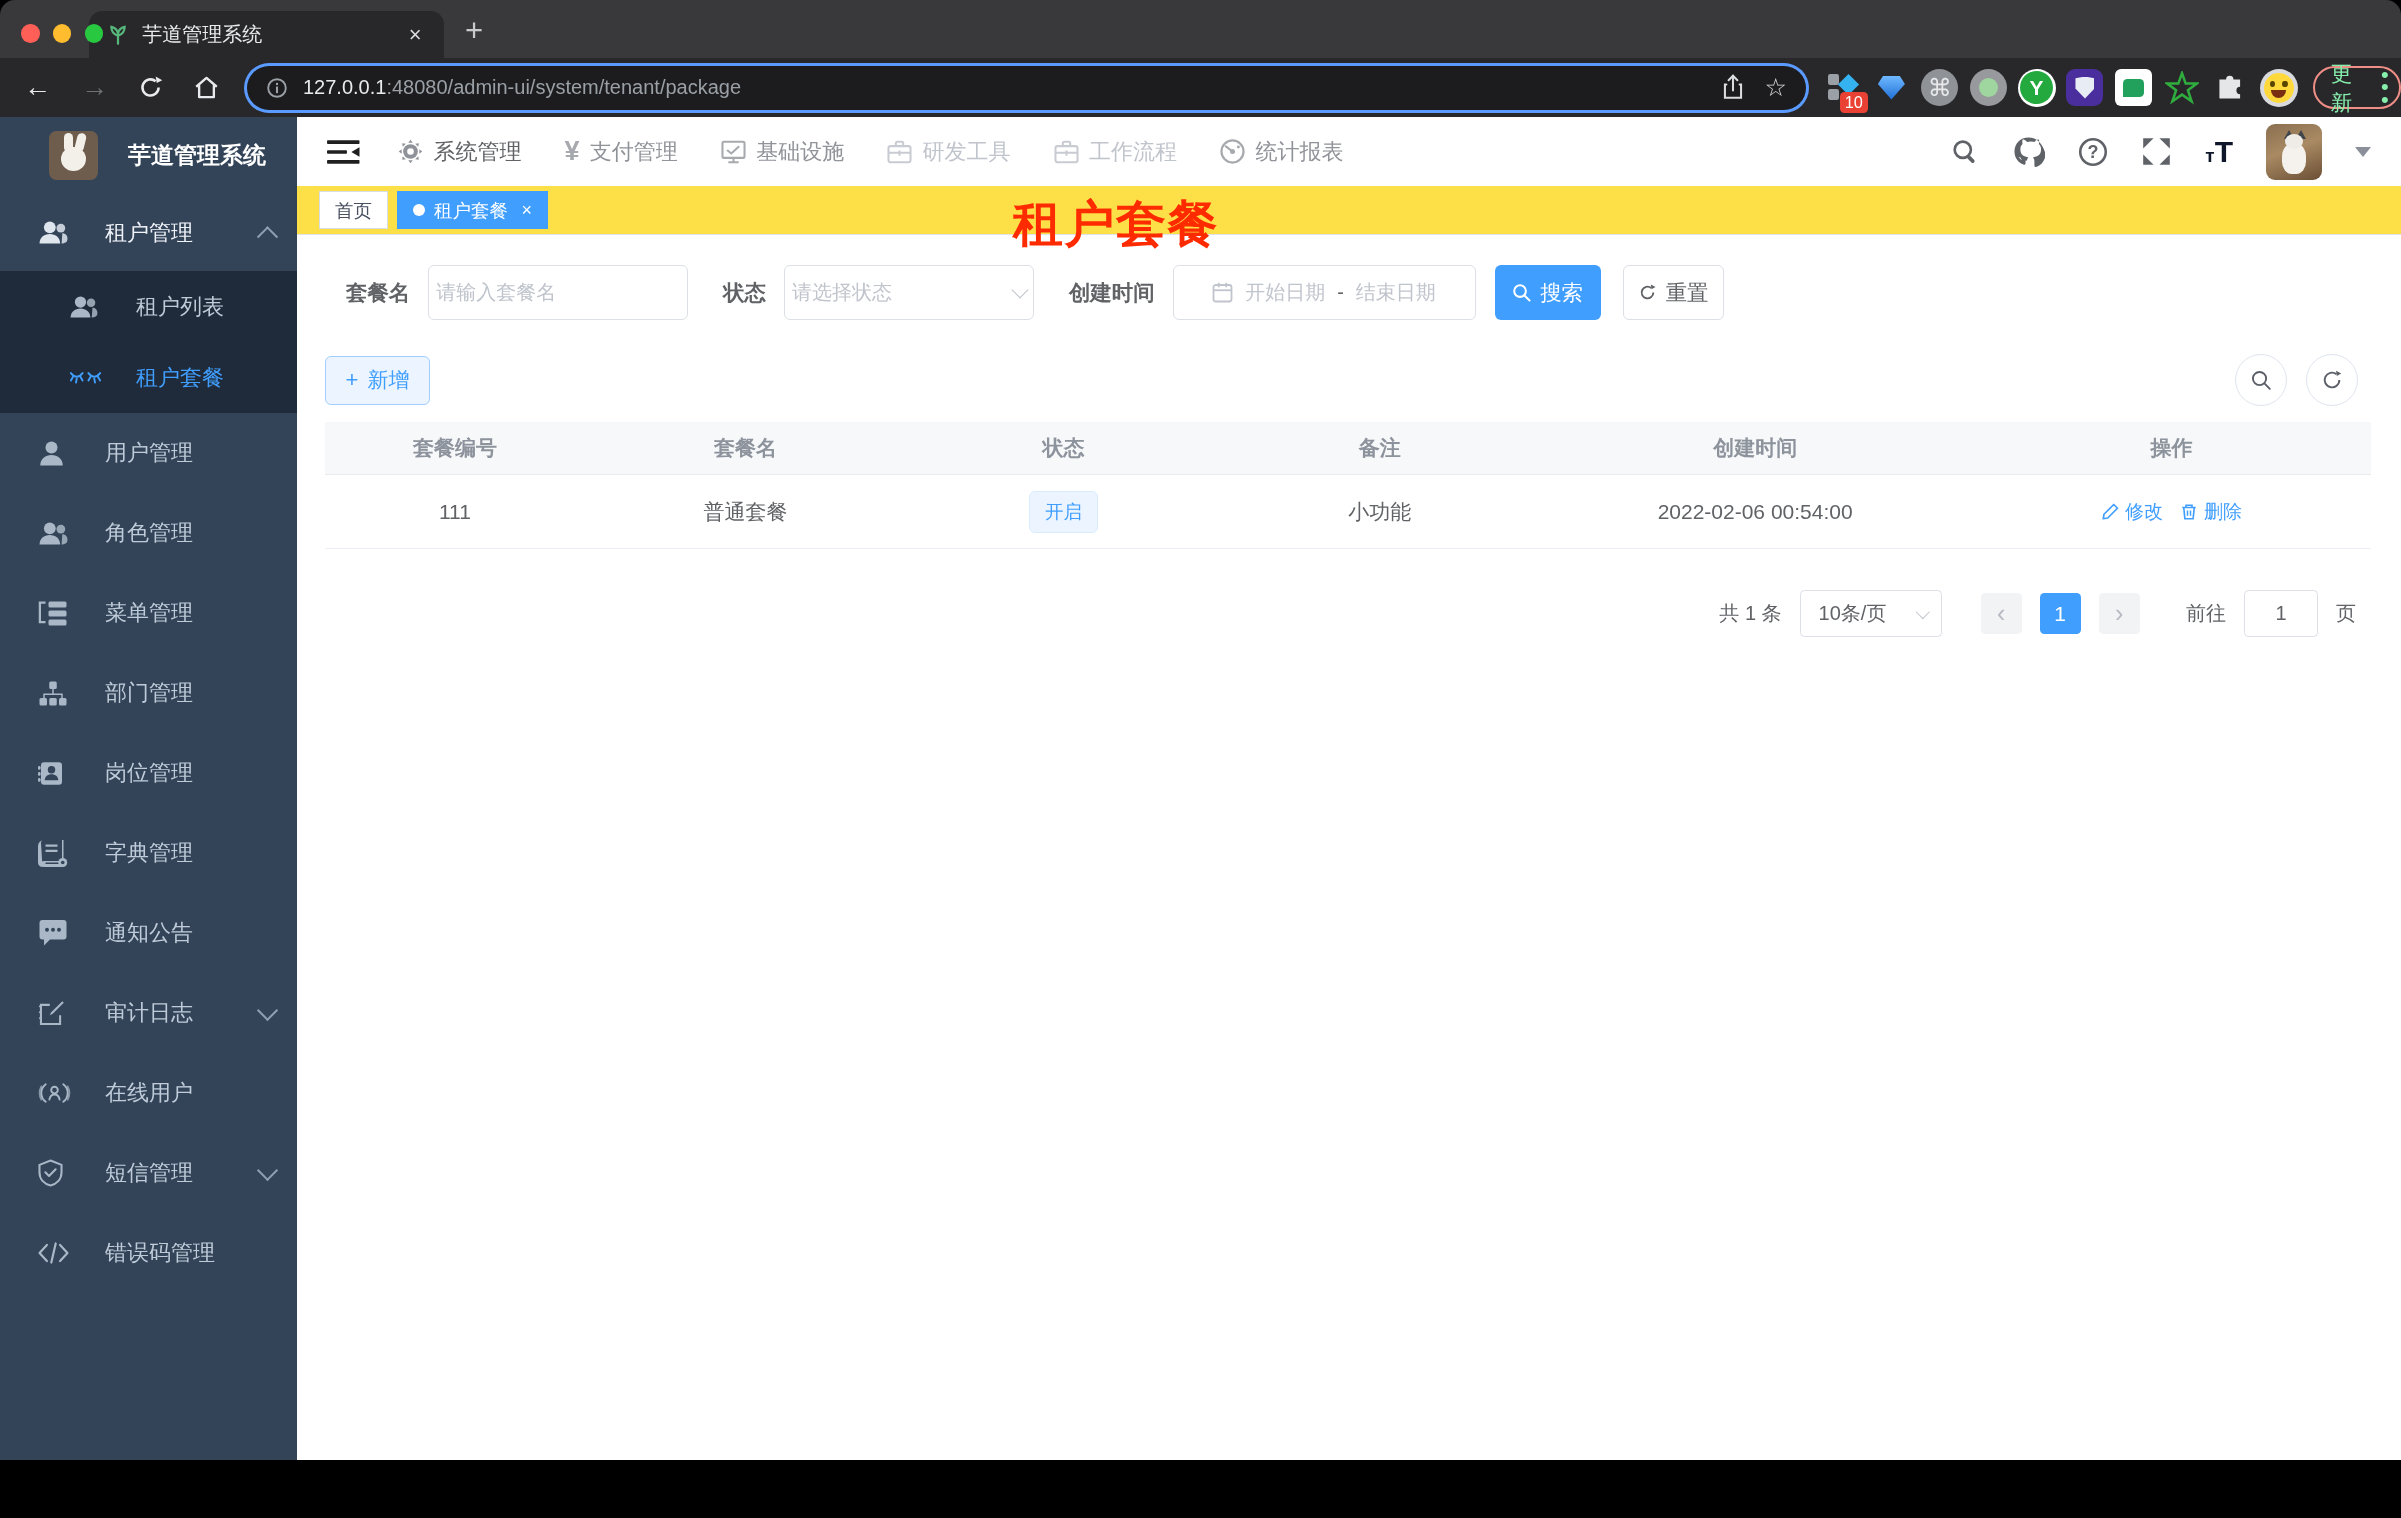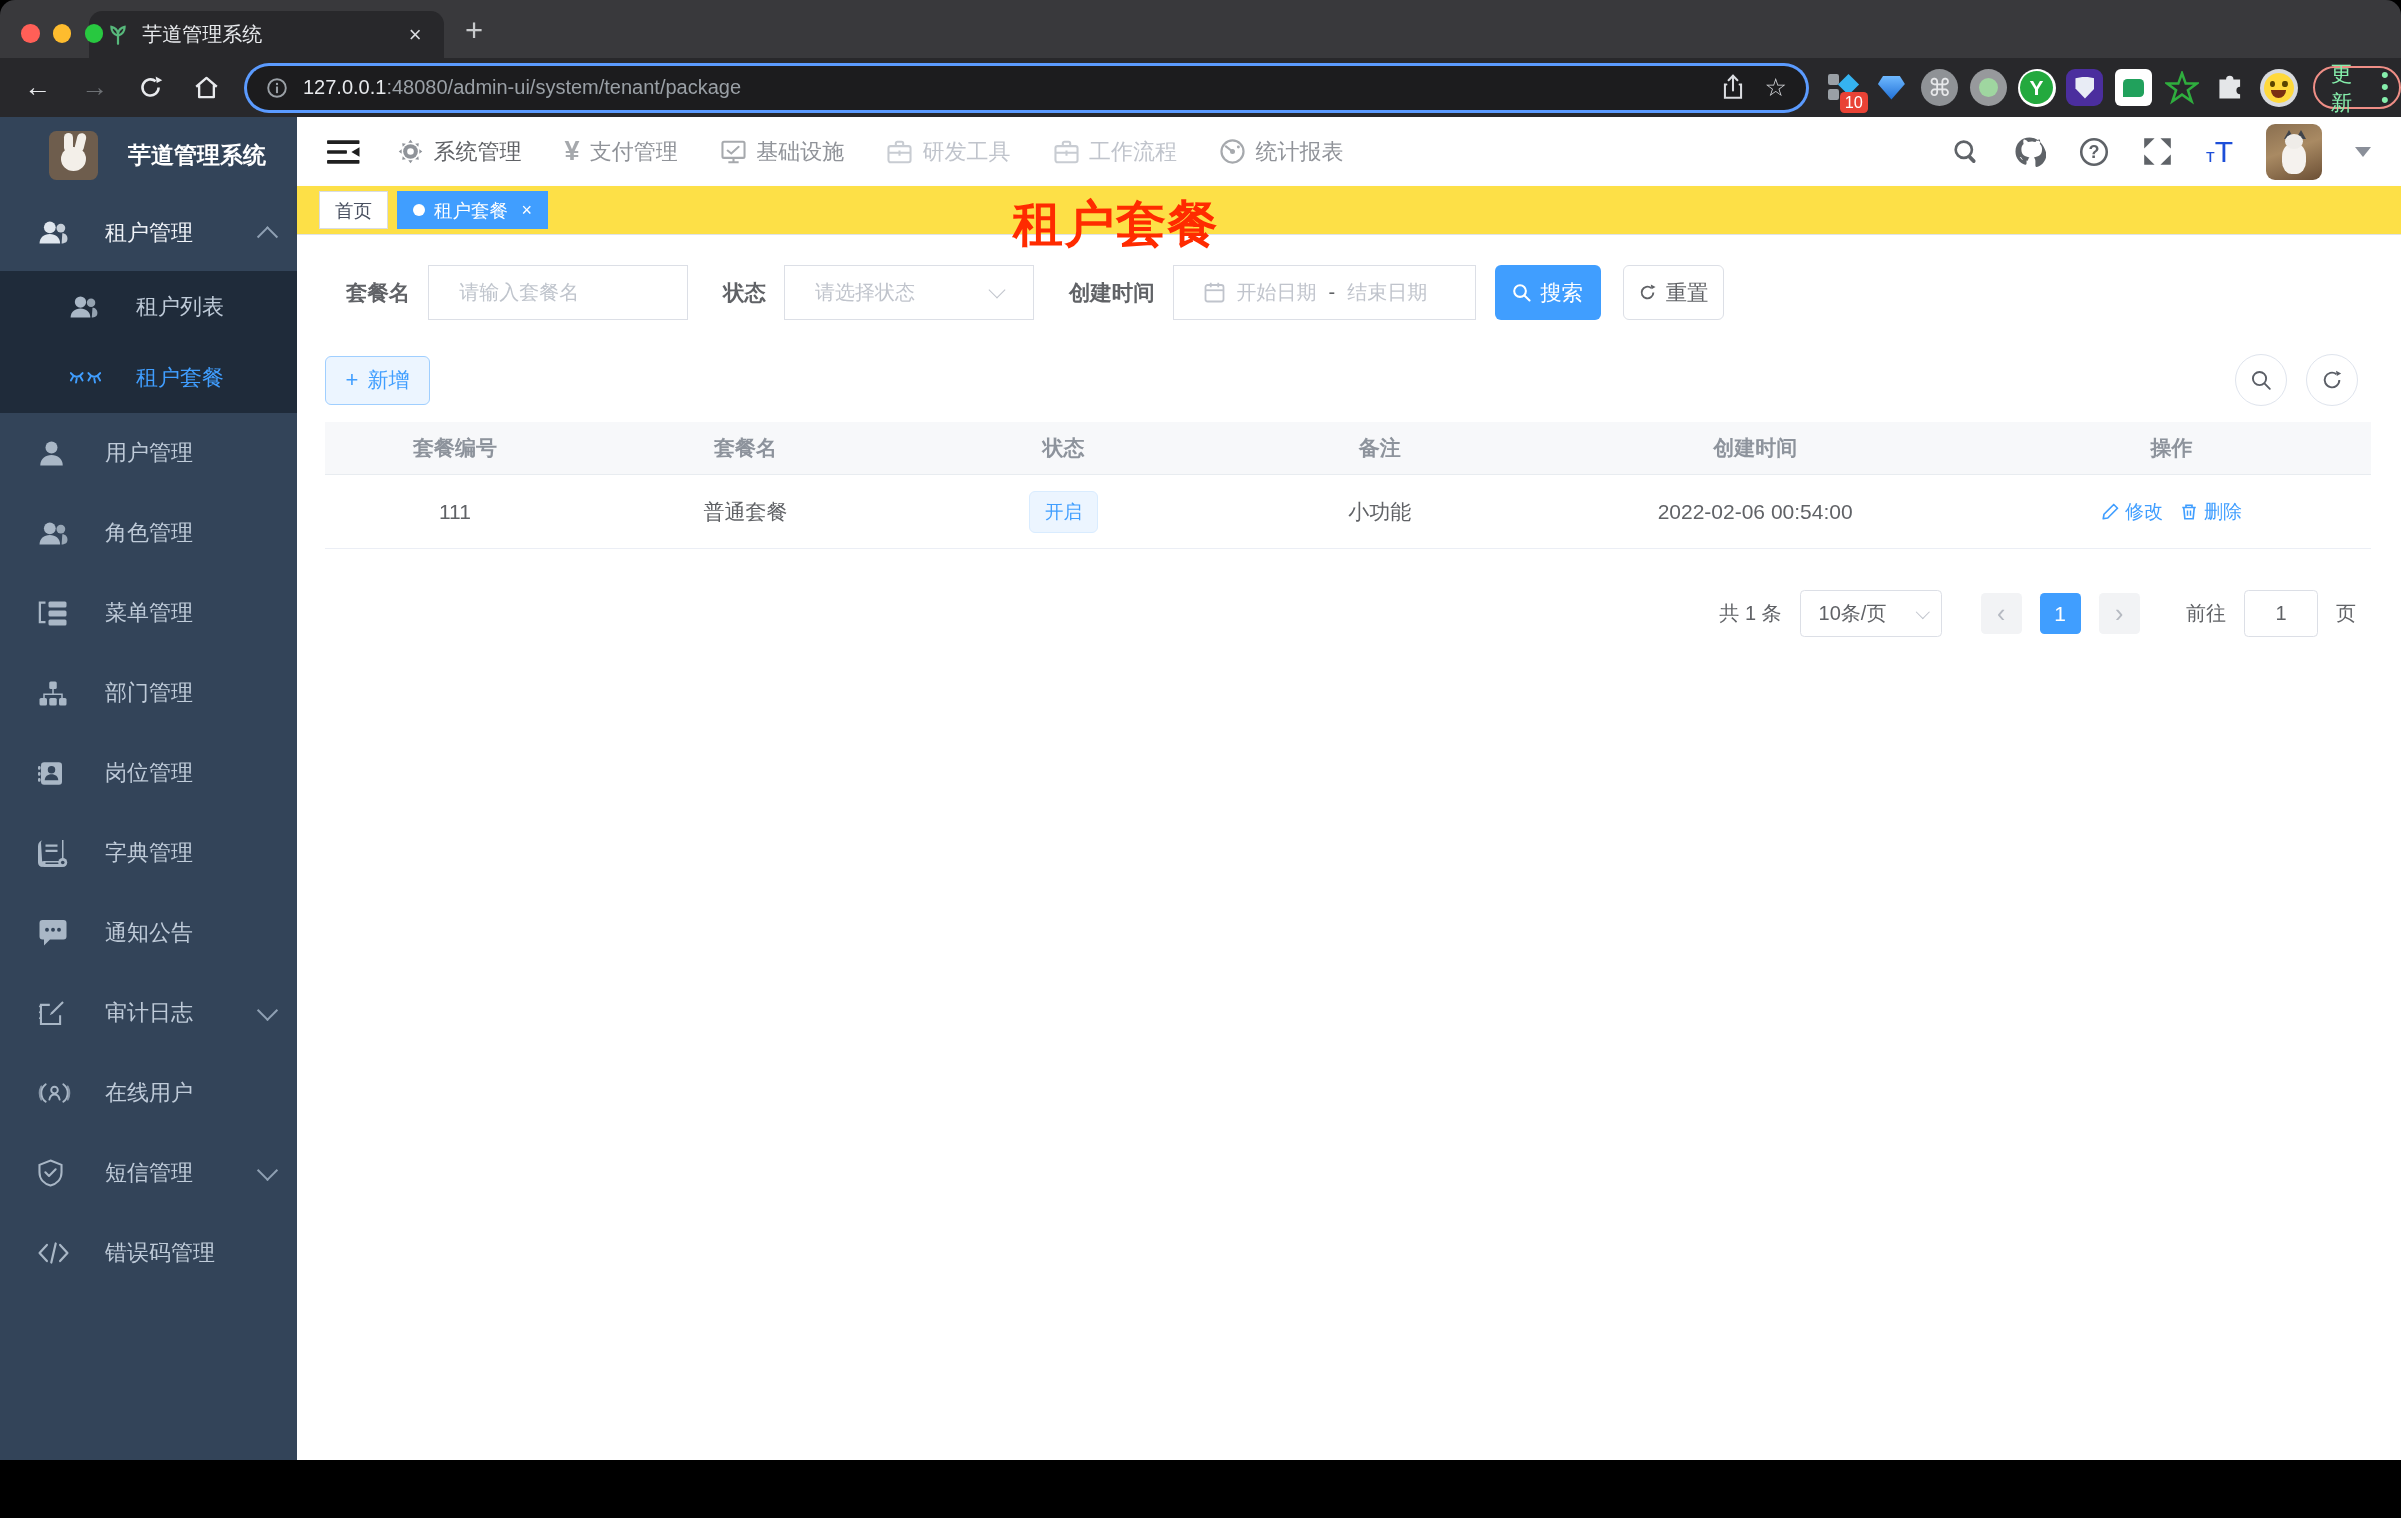--- a/index.html
+++ b/index.html
@@ -81,22 +81,22 @@
   .tag.active { background:#409EFF; border-color:#409EFF; color:#fff; gap:9px; }
   .tag .dot { width:12px; height:12px; border-radius:50%; background:#fff; }
   .tag .x { font-size:18px; margin-left:4.4px; }
 
   .annotation { position:absolute; left:716px; top:74px; font-size:50px; font-weight:600;
     color:#ff2b00; letter-spacing:1.5px; z-index:5; }
 
   .content { flex:1; padding:30px 30px 0 28px; background:#fff; }
   .filter-row { display:flex; align-items:center; margin-left:21px; }
   .f-label { font-size:21.4px; font-weight:700; color:#606266; margin-right:18px; white-space:nowrap; }
-  .inp { height:55px; border:1.5px solid #dcdfe6; border-radius:0; background:#fff;
-    display:flex; align-items:center; padding:0 30px; color:#c0c4cc; font-size:20px; }
+  .inp { height:55px; border:1.5px solid #dcdfe6; border-radius:6px; background:#fff;
+    display:flex; align-items:center; padding:0 7px; color:#c0c4cc; font-size:20px;justify-content:center; }
   .inp input { border:none; outline:none; width:100%; font-size:20px; color:#606266;
     font-family:inherit; background:transparent; }
   .inp input::placeholder { color:#bfc4cc; }
   .sel-arrow { width:12px; height:12px; border-right:1.5px solid #c0c4cc; border-bottom:1.5px solid #c0c4cc;
     transform:rotate(45deg); margin-left:auto; margin-top:-4.4px; }
   .gap { width:35px; flex:none; }
   .btn { height:55px; border-radius:6px; display:flex; align-items:center; justify-content:center;
     font-size:21.4px; gap:9px; border:1.5px solid transparent; }
   .btn.primary { background:#409EFF; color:#fff; width:106px; }
   .btn.plainw { background:#fff; color:#606266; border-color:#dcdfe6; width:101px; }
@@ -514,21 +514,21 @@
           </svg>
         <svg width="31" height="31" viewBox="0 0 42 42">
             <g fill="#5f6368">
               <polygon points="3,3 17,3 3,17"></polygon>
               <polygon points="39,3 39,17 25,3"></polygon>
               <polygon points="3,39 3,25 17,39"></polygon>
               <polygon points="39,39 25,39 39,25"></polygon>
             </g>
             <rect x="18" y="18" width="6" height="6" fill="#fff"></rect>
           </svg>
-        <span style="font-weight:400;color:#1d4ed8;"><span style="font-size:19px;"></span><span style="font-size:19px;">т</span><span style="font-size:30px;">T</span></span>
+        <span style="font-weight:700;color:#0f172a;"><span style="font-size:19px;"></span><span style="font-size:19px;">т</span><span style="font-size:30px;">T</span></span>
         <div class="avatar">
           <div class="cat-ear" style="left:18px;"></div>
             <div class="cat-ear" style="left:30px;"></div>
           <div class="cat-body"></div>
             <div class="cat-head"></div>
         </div>
         <div class="caret-down"></div>
       </div>
     </header>
 

